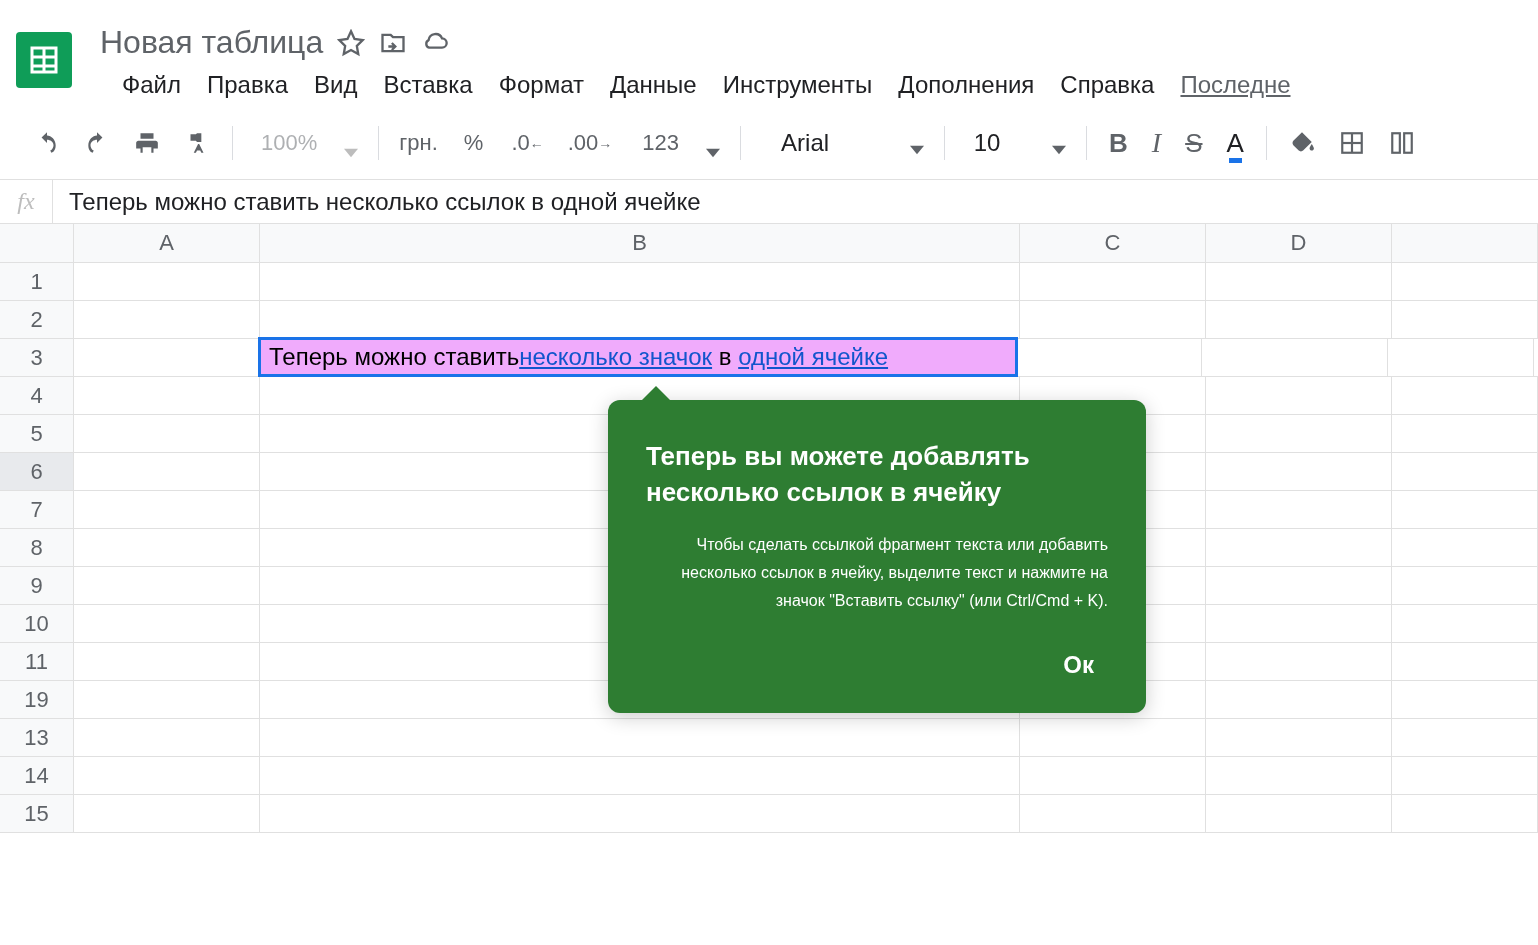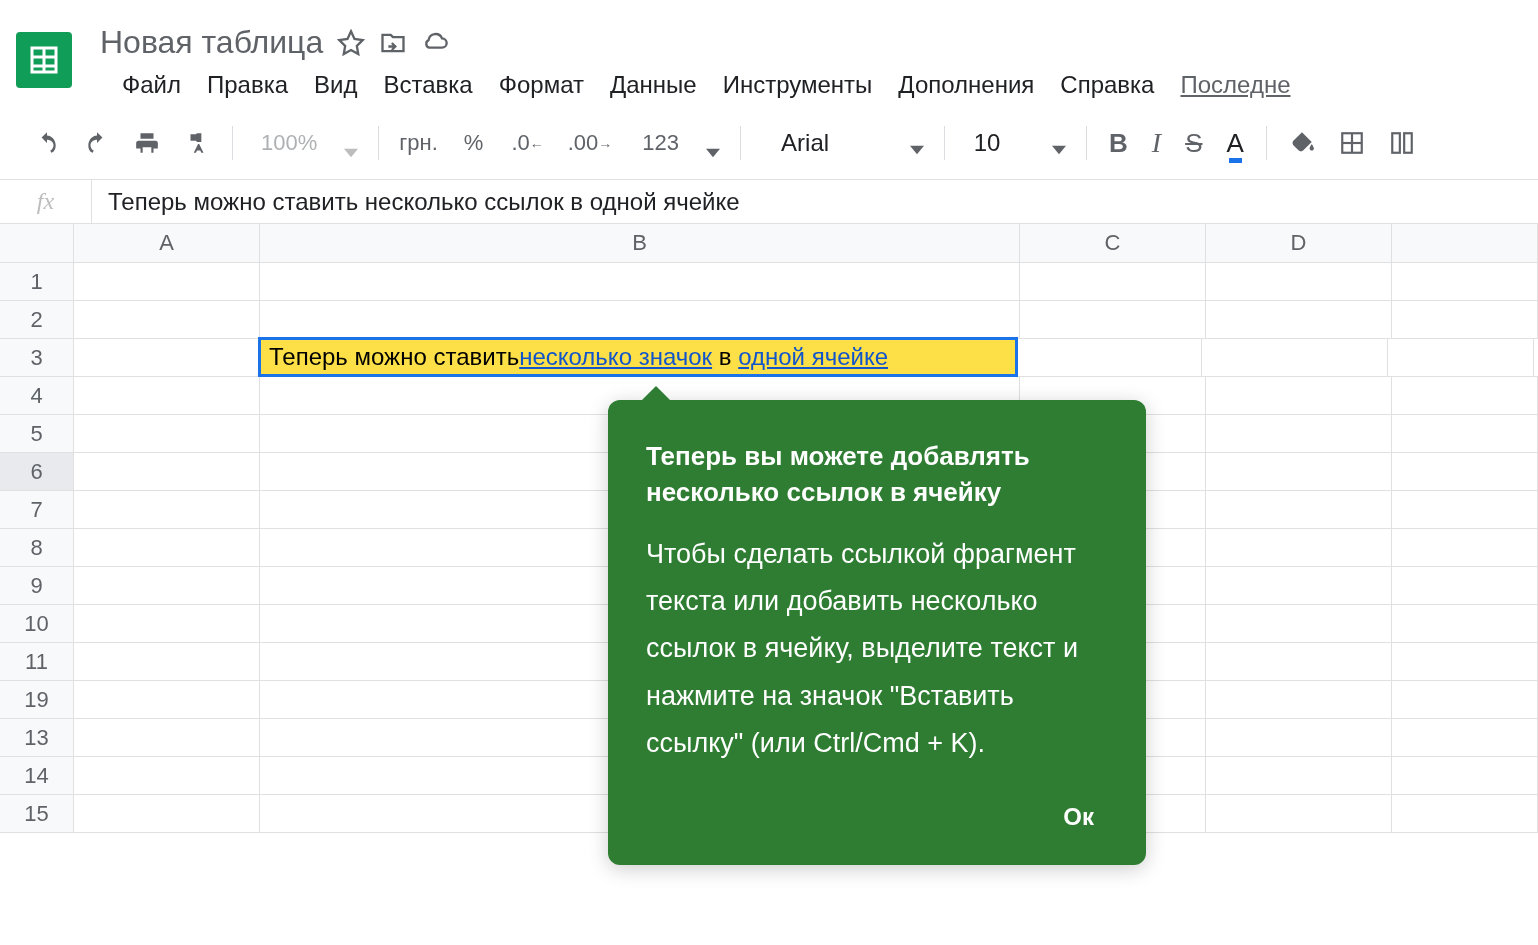--- a/index.html
+++ b/index.html
@@ -30,21 +30,21 @@
 .font-name { font-size: 24px; color: #202124; min-width: 110px; margin-left: 20px; }
 .font-size { font-size: 24px; color: #202124; min-width: 44px; text-align: center; }
 .tb-bold { font-weight: bold; font-size: 26px; color: #5f6368; }
 .tb-italic { font-style: italic; font-family: serif; font-size: 28px; color: #5f6368; }
 .tb-strike { text-decoration: line-through; font-size: 26px; color: #5f6368; }
 .tb-textcolor { position: relative; font-size: 26px; color: #202124; }
 .tb-textcolor::after { content: ''; position: absolute; bottom: -4px; left: 2px; right: 2px; height: 5px; background: #1a73e8; }
 
 
 .formula-bar { display: flex; align-items: center; border-bottom: 1px solid #e0e0e0; height: 44px; }
-.fx-label { width: 92px; text-align: center; font-style: italic; font-family: serif; color: #bdbdbd; font-size: 24px; border-right: 1px solid #e0e0e0; height: 100%; display: flex; align-items: center; justify-content: center; }
+.fx-label { width: 53px; text-align: center; font-style: italic; font-family: serif; color: #bdbdbd; font-size: 24px; border-right: 1px solid #e0e0e0; height: 100%; display: flex; align-items: center; justify-content: center; }
 .fx-content { padding: 0 16px; font-size: 24px; color: #202124; }
 
 
 .grid { display: flex; flex-direction: column; }
 .col-headers { display: flex; background: #f8f9fa; border-bottom: 1px solid #e0e0e0; }
 .corner { width: 74px; height: 38px; border-right: 1px solid #e0e0e0; background: #f8f9fa; }
 .col-h { height: 38px; display: flex; align-items: center; justify-content: center; font-size: 22px; color: #5f6368; border-right: 1px solid #e0e0e0; }
 .col-A { width: 186px; }
 .col-B { width: 760px; }
 .col-C { width: 186px; }
@@ -54,28 +54,28 @@
 .row { display: flex; border-bottom: 1px solid #e0e0e0; height: 38px; position: relative; }
 .row-h { width: 74px; display: flex; align-items: center; justify-content: center; font-size: 22px; color: #5f6368; border-right: 1px solid #e0e0e0; background: #f8f9fa; }
 .row-h.selected { background: #e8eaed; }
 .cell { border-right: 1px solid #e0e0e0; display: flex; align-items: center; padding: 0 8px; font-size: 24px; }
 .cell-A { width: 186px; }
 .cell-B { width: 760px; }
 .cell-C { width: 186px; }
 .cell-D { width: 186px; }
 .cell-E { width: 146px; }
 
-.cell.selected { border: 3px solid #1a73e8; margin: -2px; z-index: 2; background: #fde047; position: relative; height: 40px; }
+.cell.selected { border: 3px solid #1a73e8; margin: -2px; z-index: 2; background: #f0abfc; position: relative; height: 40px; }
 .link-text { color: #1155cc; text-decoration: underline; }
 
 
 .tooltip { position: absolute; left: 608px; top: 400px; width: 538px; background: #2e7d32; color: #fff; border-radius: 12px; padding: 38px 38px 26px 38px; z-index: 100; box-shadow: 0 4px 20px rgba(0,0,0,0.2); }
 .tooltip::before { content: ''; position: absolute; top: -14px; left: 32px; border-left: 16px solid transparent; border-right: 16px solid transparent; border-bottom: 16px solid #2e7d32; }
 .tooltip-title { font-size: 26px; font-weight: 600; line-height: 1.4; margin-bottom: 20px; }
-.tooltip-body { font-size: 27px; line-height: 1.75; margin-bottom: 28px; }
+.tooltip-body { font-size: 16px; line-height: 1.75; margin-bottom: 28px; text-align: right; }
 .tooltip-footer { display: flex; justify-content: flex-end; }
 .tooltip-ok { font-size: 24px; font-weight: 600; cursor: pointer; padding: 8px 14px; }
 </style>
 </head>
 <body>
 
 <div class="header">
   <div class="logo">
     <svg viewBox="0 0 24 24" fill="#fff">
         <path d="M3 3h18v18H3V3zm2 2v4h6V5H5zm8 0v4h6V5h-6zm-8 6v4h6v-4H5zm8 0v4h6v-4h-6zM5 17v2h6v-2H5zm8 0v2h6v-2h-6z"></path>

